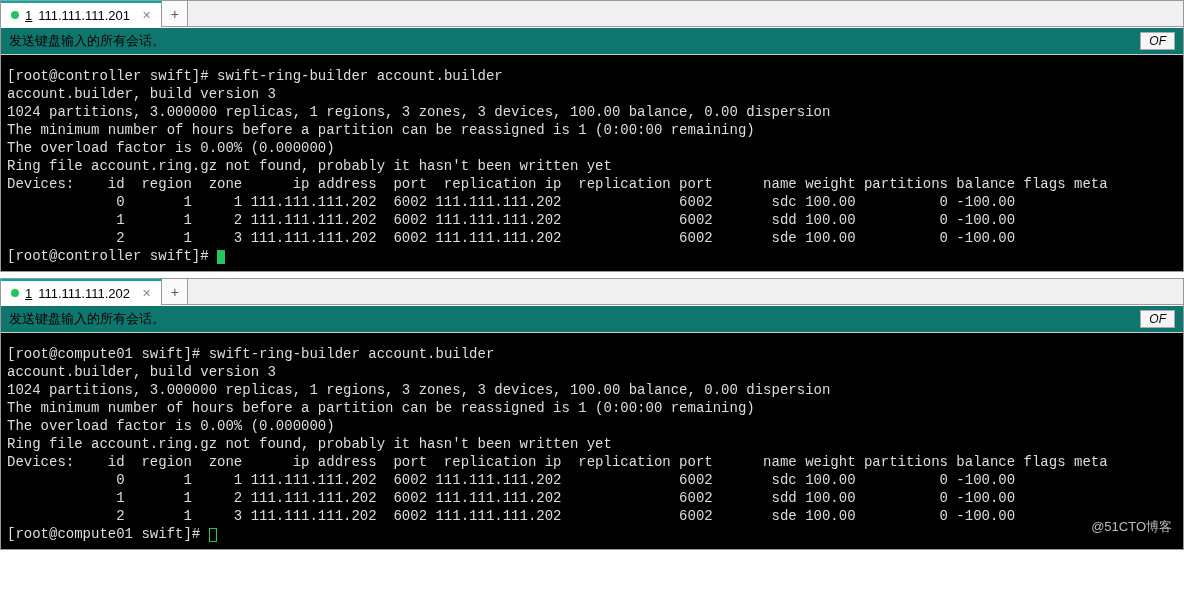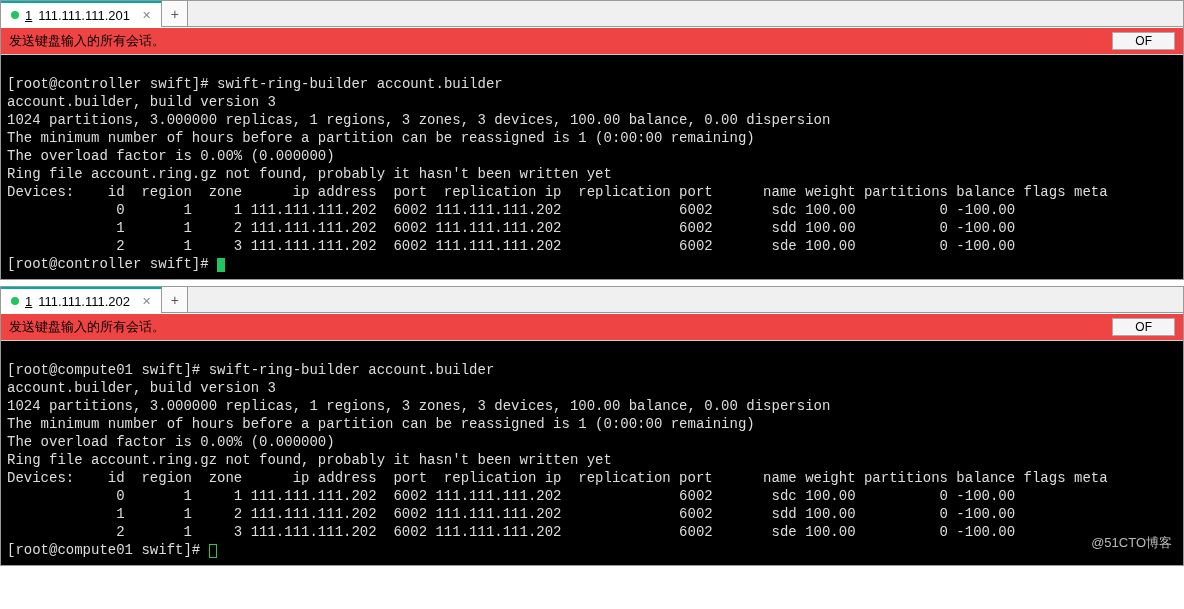--- a/index.html
+++ b/index.html
@@ -54,40 +54,41 @@
     border-right: 1px solid #999;
     background: #fafafa;
     cursor: pointer;
     font-size: 14px;
     color: #555;
   }
   .info-bar {
     display: flex;
     align-items: center;
     justify-content: space-between;
-    background: #ef4444;
+    background: #0f766e;
     border-bottom: 1px solid #ccc;
     border-top: 1px solid #fff;
     padding: 4px 8px;
     font-size: 13px;
   }
   .info-bar .of-btn {
     border: 1px solid #aaa;
     background: #f5f5f5;
-    padding: 1px 22px;
+    padding: 1px 8px;
     font-size: 12px;
     cursor: pointer;
+    font-style: italic;
   }
   .terminal {
     background: #000;
     color: #ddd;
     font-family: "Consolas", "Courier New", monospace;
     font-size: 14px;
     line-height: 18px;
-    padding: 20px 6px 6px 6px;
+    padding: 12px 6px 6px 6px;
     white-space: pre;
     overflow: hidden;
   }
   .cursor-block {
     display: inline-block;
     width: 8px;
     height: 14px;
     background: #22c55e;
     vertical-align: text-bottom;
   }

